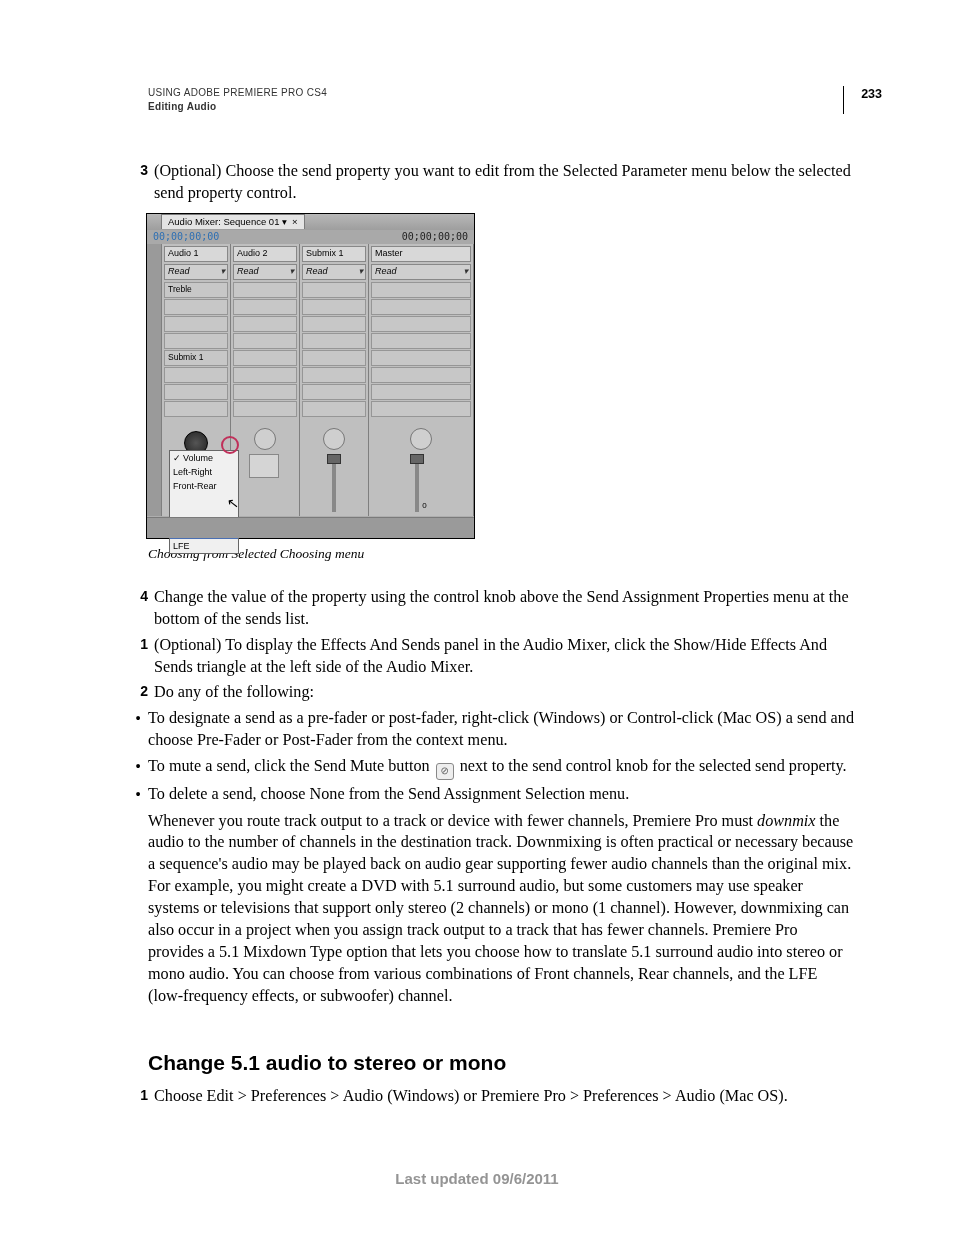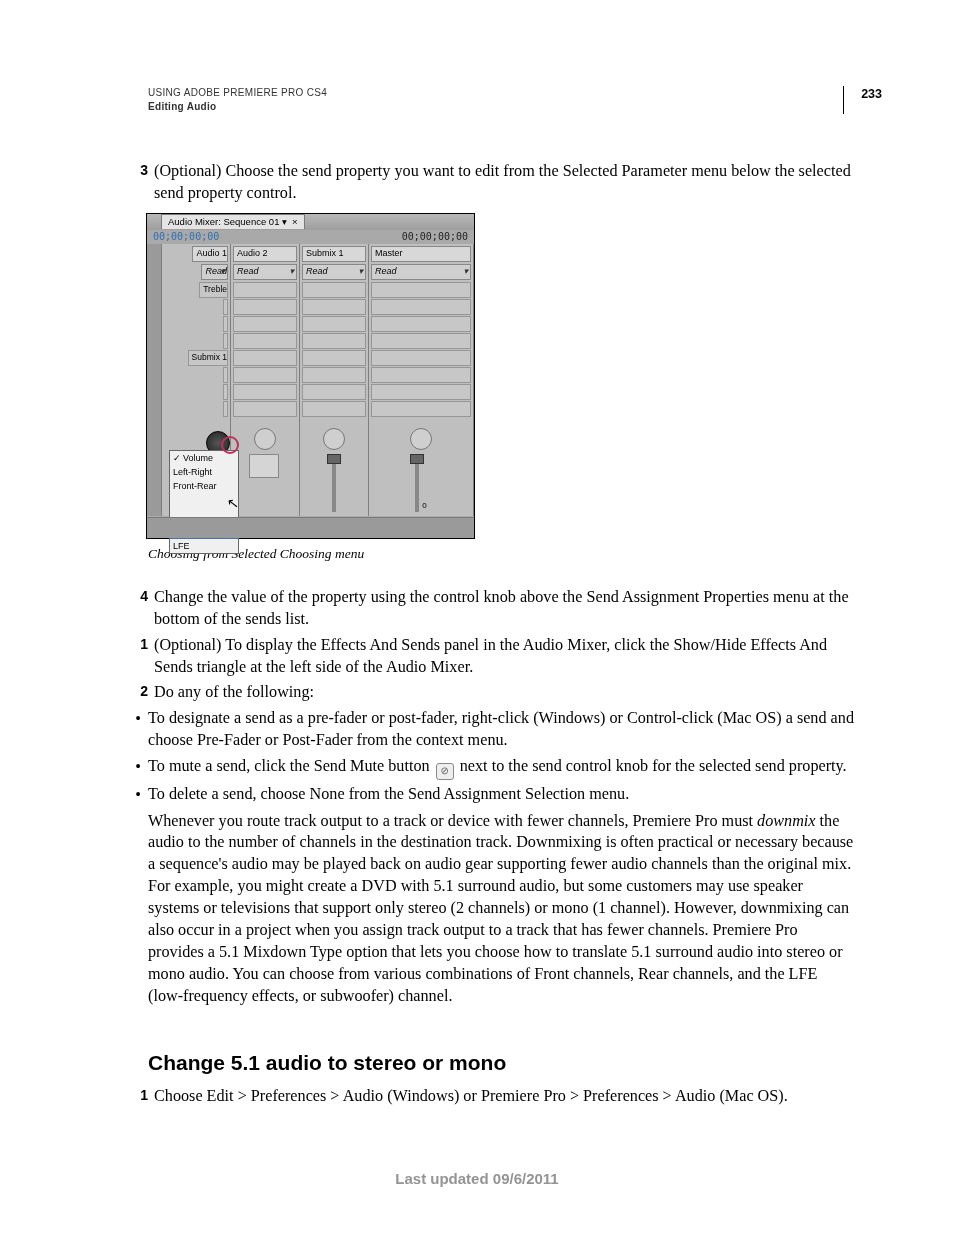--- a/index.html
+++ b/index.html
@@ -25,21 +25,21 @@
 
   
   .shot{width:329px;height:326px;border:1px solid #000;margin:8px 0 4px -2px;background:#aeaeae;font-family:Tahoma,Arial,sans-serif;font-size:10px;color:#000;position:relative;box-sizing:border-box;}
   .sh-tab{display:flex;align-items:center;height:16px;background:linear-gradient(#b8b8b8,#9e9e9e);}
   .sh-tabbox{margin-left:14px;height:14px;background:#e4e4e4;border:1px solid #7a7a7a;border-bottom:none;padding:0 6px;font-size:9.5px;line-height:13px;}
   .sh-time{height:14px;display:flex;align-items:center;padding:0 6px;color:#2d6fb3;font-family:monospace;font-size:10px;background:#a9a9a9;}
   .sh-time .r{margin-left:auto;color:#222;}
   .sh-cols{display:flex;height:calc(100% - 52px);}
   .sh-left{width:14px;background:#9a9a9a;border-right:1px solid #7f7f7f;}
   .sh-col{border-right:1px solid #7f7f7f;background:#bfbfbf;display:flex;flex-direction:column;}
-  .sh-col.a{width:68px;align-items:flex-end;} .sh-col.b{width:68px;} .sh-col.c{width:68px;} .sh-col.m{flex:1;}
+  .sh-col.a{width:68px;} .sh-col.b{width:68px;} .sh-col.c{width:68px;} .sh-col.m{flex:1;}
   .sh-name{height:14px;background:#d8d8d8;border:1px solid #888;margin:2px;font-size:9px;line-height:13px;padding-left:3px;}
   .sh-read{height:14px;background:#cfcfcf;border:1px solid #888;margin:0 2px 2px 2px;font-size:9px;line-height:13px;padding-left:3px;position:relative;font-style:italic;}
   .sh-read::after{content:"▾";position:absolute;right:2px;top:0;font-size:9px;color:#333;}
   .sh-fxrow{height:14px;background:#c7c7c7;border:1px solid #969696;margin:0 2px 1px 2px;font-size:8.5px;line-height:13px;padding-left:3px;}
   .sh-knob{height:50px;display:flex;align-items:center;justify-content:center;}
   .sh-knob .k{width:22px;height:22px;border-radius:50%;background:radial-gradient(#555,#222);border:1px solid #000;}
   .sh-slider{flex:1;display:flex;align-items:flex-end;justify-content:center;padding-bottom:4px;}
   .sh-fader{width:4px;height:58px;background:#888;position:relative;}
   .sh-fader .cap{position:absolute;width:12px;height:8px;background:#666;border:1px solid #333;left:-5px;top:0;}
   .sh-menublock{position:absolute;left:22px;top:236px;width:68px;background:#f0f0f0;border:1px solid #666;font-size:9px;}

